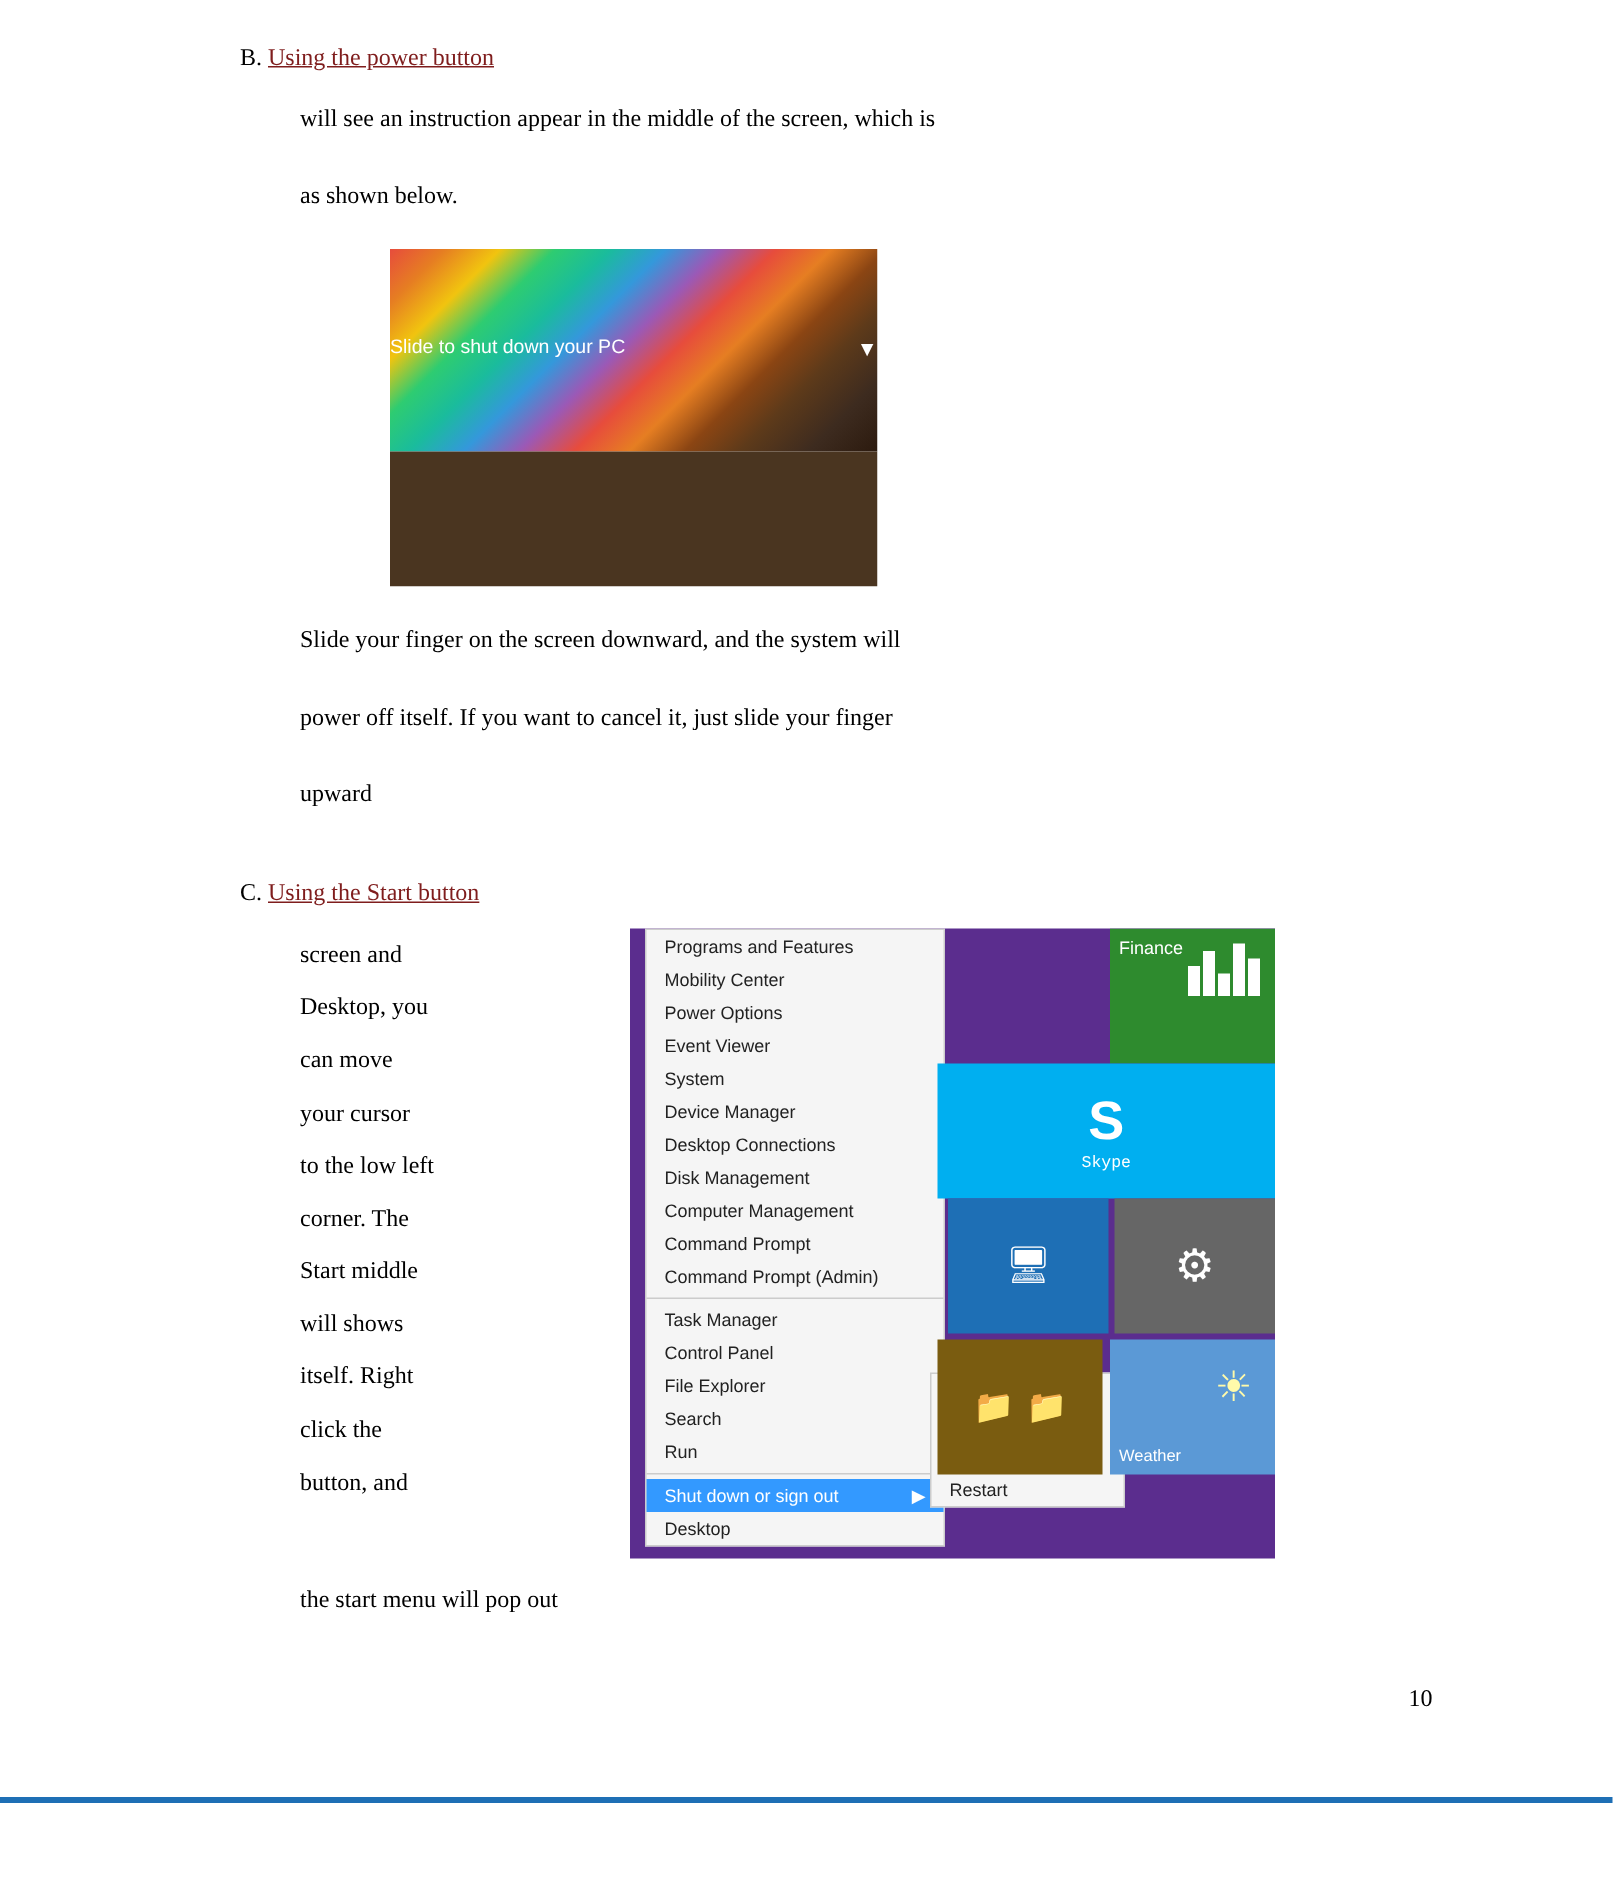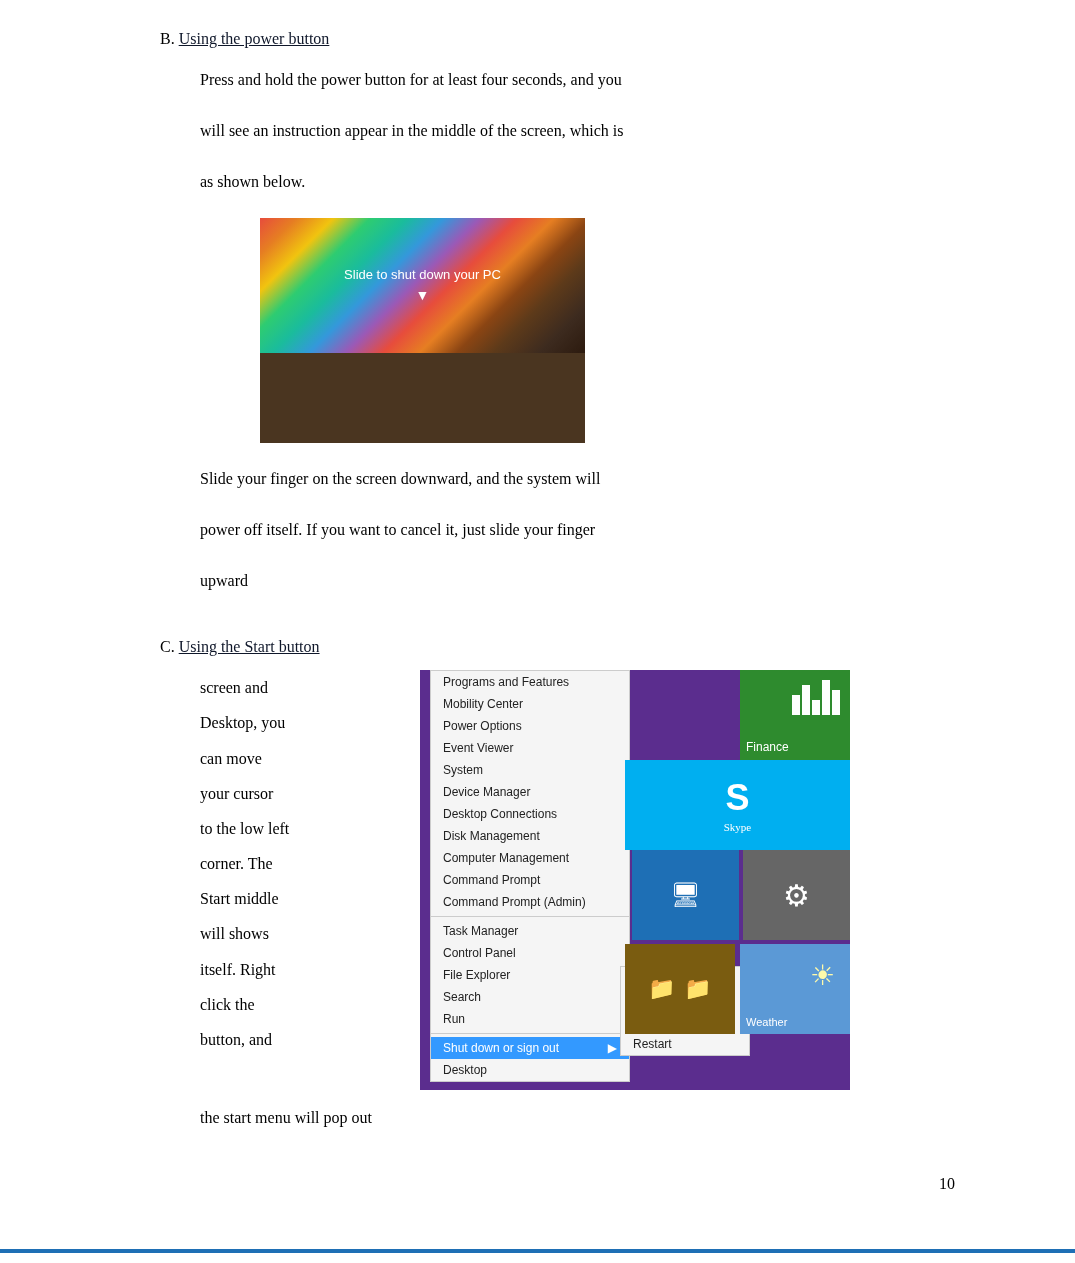--- a/index.html
+++ b/index.html
@@ -18,21 +18,21 @@
     }
     .section-b {
       margin-bottom: 40px;
     }
     .section-label {
       font-size: 16px;
       margin-bottom: 14px;
     }
     .section-label a {
       text-decoration: underline;
-      color: #0f172a;
+      color: #7f1d1d;
     }
     .body-text {
       font-size: 16px;
       line-height: 2.2;
       margin-left: 40px;
       margin-bottom: 16px;
     }
     .image-container {
       margin: 18px auto;
       display: block;
@@ -48,22 +48,22 @@
     }
     .slide-top {
       width: 100%;
       height: 60%;
       background: linear-gradient(135deg, 
         #e74c3c 0%, #e67e22 8%, #f1c40f 16%, #2ecc71 24%, 
         #1abc9c 32%, #3498db 40%, #9b59b6 48%, #e74c3c 56%,
         #e67e22 64%, #8B4513 72%, #5D3A1A 80%, #3D2B1F 90%, #2C1A0E 100%);
       display: flex;
       align-items: center;
-      justify-content: center;
-      flex-direction: column;
+      justify-content: space-between;
+      flex-direction: row;
     }
     .slide-bottom {
       width: 100%;
       height: 40%;
       background: #4a3520;
     }
     .slide-text {
       color: #fff;
       font-size: 13px;
       font-family: Arial, sans-serif;
@@ -152,21 +152,21 @@
       cursor: default;
     }
     .tile-finance {
       background: #2e8b2e;
       width: 110px;
       height: 90px;
       position: absolute;
       right: 0;
       top: 0;
       display: flex;
-      align-items: flex-end;
+      align-items: flex-start;
       padding: 6px;
       color: #fff;
       font-size: 12px;
       font-family: Arial, sans-serif;
     }
     .tile-finance-bars {
       position: absolute;
       top: 10px;
       right: 10px;
       display: flex;
@@ -191,21 +191,21 @@
     }
     .skype-logo {
       color: #fff;
       font-size: 36px;
       font-family: Arial Black, sans-serif;
       font-weight: 900;
     }
     .tile-skype-label {
       color: #fff;
       font-size: 11px;
-      font-family: Liberation Serif, serif;
+      font-family: Liberation Mono, monospace;
       margin-top: 2px;
     }
     .tile-two-container {
       position: absolute;
       right: 0;
       top: 180px;
       display: flex;
       gap: 4px;
     }
     .tile-sm {
@@ -287,21 +287,20 @@
 <body>
 
 <div class="page-container">
 
   <div class="section-b">
     <div class="section-label">
       <span>B.</span>
       <a href="#">Using the power button</a>
     </div>
 
-    <div class="body-text">Press and hold the power button for at least four seconds, and you</div>
     <div class="body-text">will see an instruction appear in the middle of the screen, which is</div>
     <div class="body-text">as shown below.</div>
 
     <div class="image-container">
       <div class="slide-shutdown-img">
         <div class="slide-top">
           <div class="slide-text">Slide to shut down your PC</div>
           <div class="slide-arrow">▼</div>
         </div>
         <div class="slide-bottom"></div>

